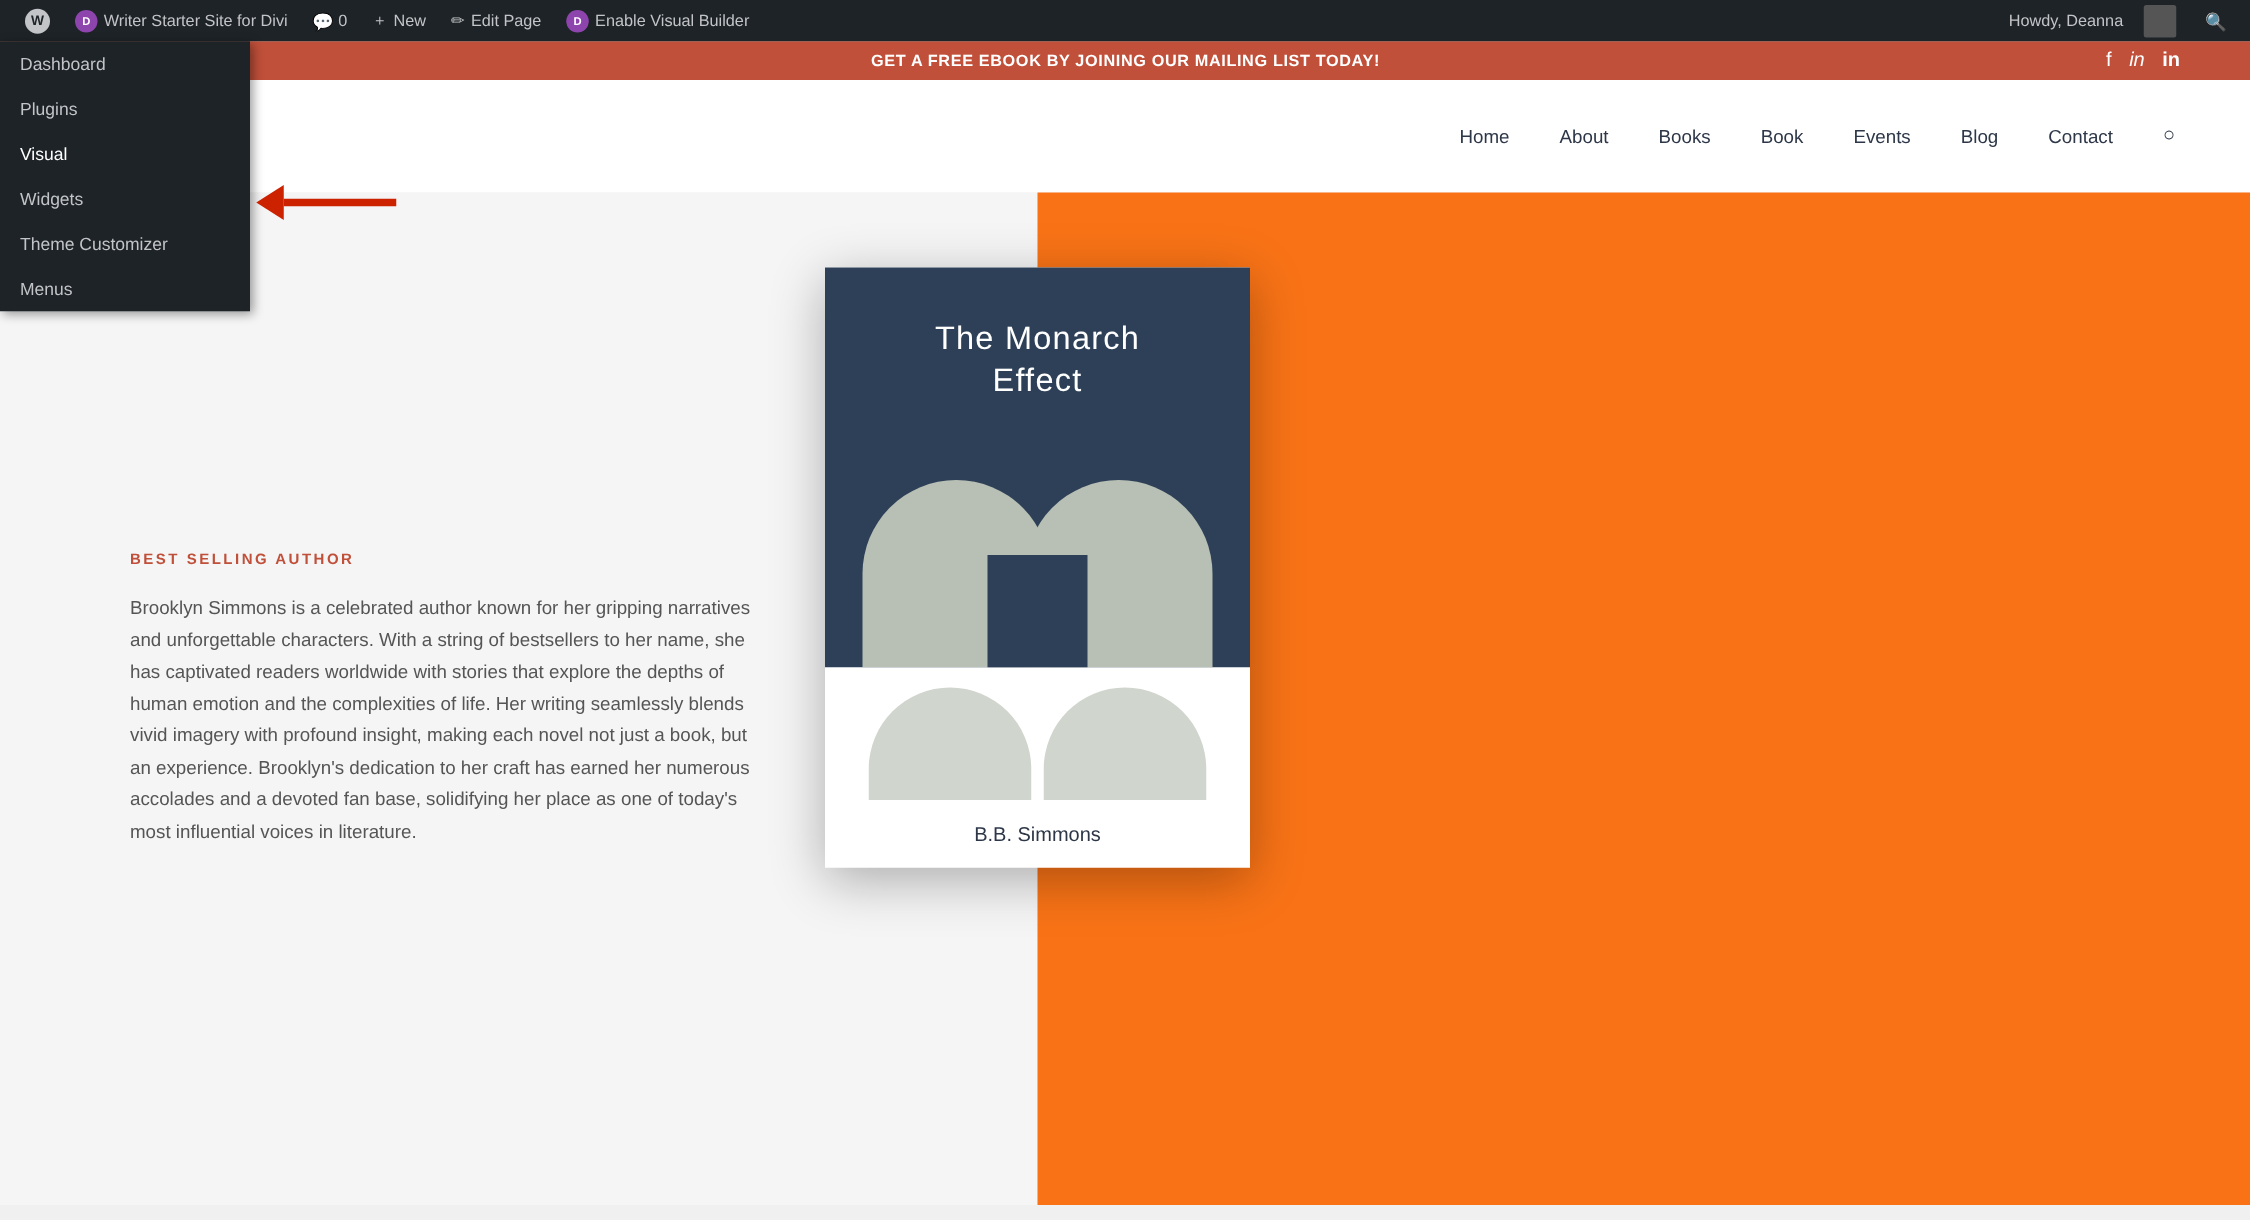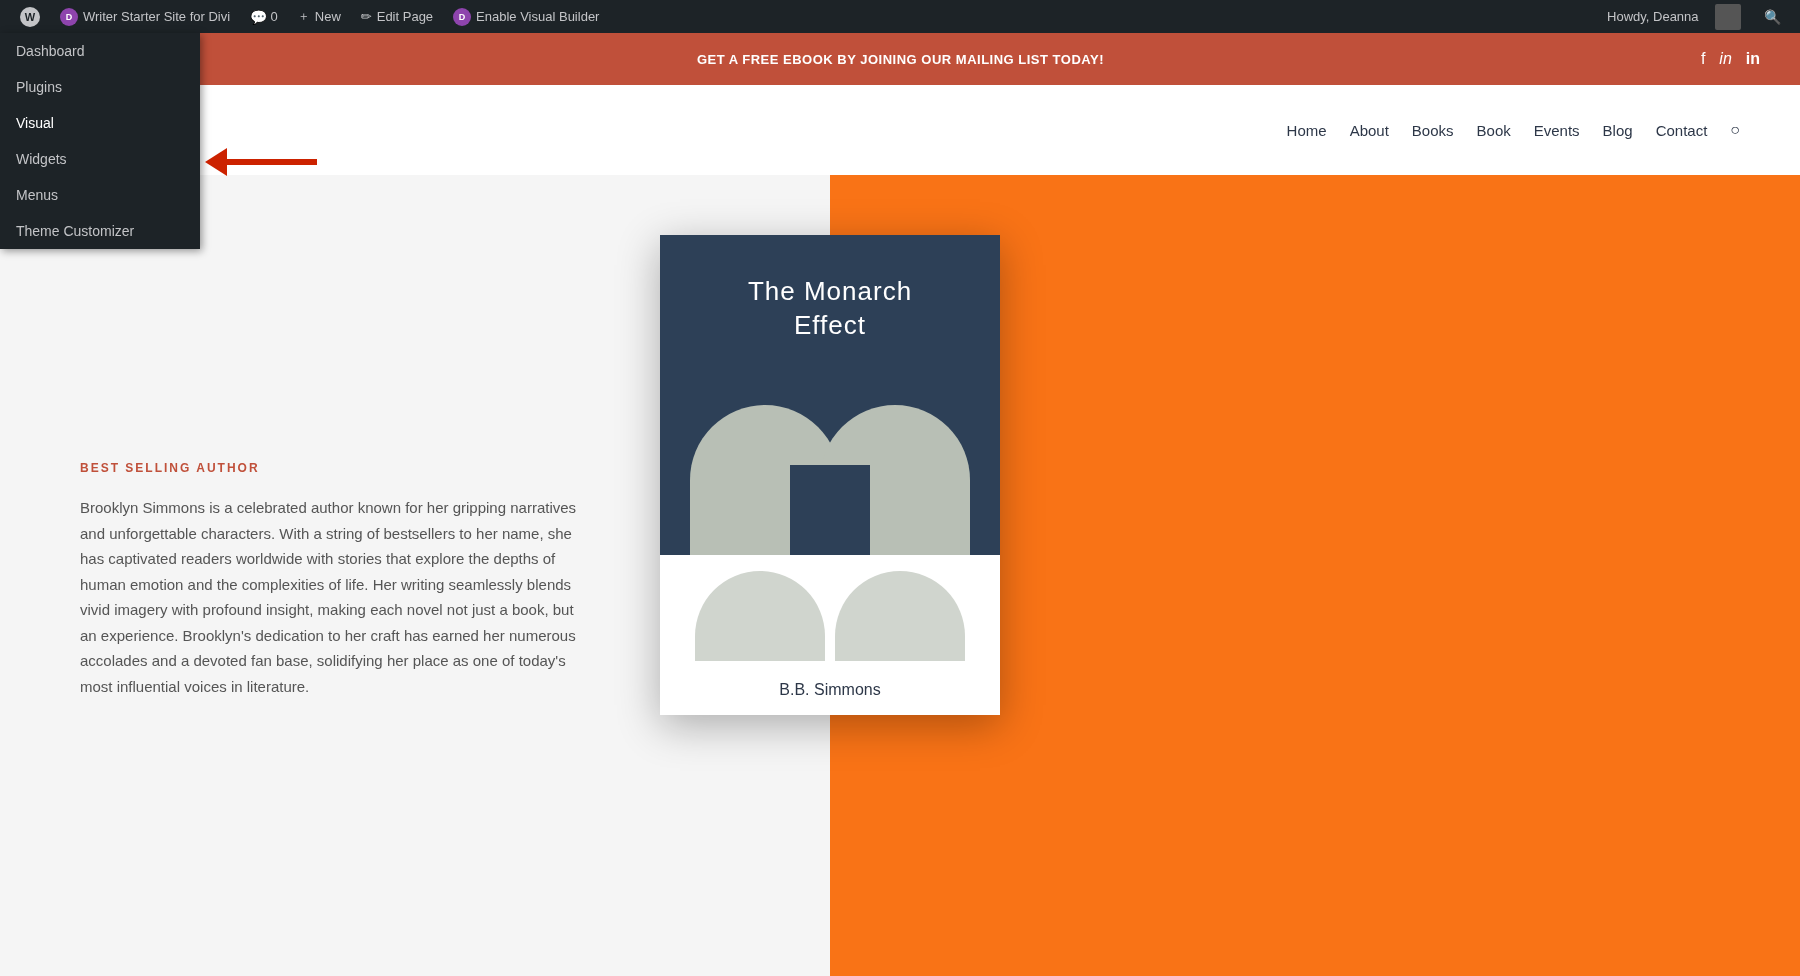--- a/index.html
+++ b/index.html
@@ -110,25 +110,25 @@
     .arrow-head {
       width: 0; height: 0;
       border-top: 14px solid transparent;
       border-bottom: 14px solid transparent;
       border-right: 22px solid #cc2200;
     }
 
     
     .top-banner {
       background: #c0503a;
-      height: 52px;
+      height: 31px;
       display: flex;
       align-items: center;
       justify-content: space-between;
-      padding: 0 40px;
+      padding: 0 56px;
     }
     .banner-text {
       color: white;
       font-size: 13px;
       font-weight: 600;
       letter-spacing: 0.5px;
       flex: 1;
       text-align: center;
     }
     .social-icons {
@@ -156,40 +156,40 @@
       border: 2px solid #2d3748;
       border-radius: 50%;
       display: flex; align-items: center; justify-content: center;
       color: #2d3748;
       font-size: 28px;
       font-weight: 300;
     }
     .site-nav {
       display: flex;
       align-items: center;
-      gap: 23px;
+      gap: 40px;
     }
     .nav-item {
       color: #2d3748;
       font-size: 15px;
       cursor: pointer;
       text-decoration: none;
     }
     .nav-search { font-size: 16px; color: #2d3748; cursor: pointer; }
 
     
     .hero-section {
       display: flex;
       min-height: 810px;
       position: relative;
     }
     .hero-left {
       background: #f5f5f5;
       flex: 1;
-      padding: 60px 80px;
+      padding: 60px 104px;
       display: flex;
       flex-direction: column;
       justify-content: center;
       max-width: 830px;
     }
     .hero-right {
       background: #f97316;
       flex: 1;
       position: relative;
       min-height: 810px;
@@ -355,22 +355,22 @@
     <div class="avatar-box"></div>
     <span class="search-icon-bar">🔍</span>
   </div>
 </div>
 
 <div class="dropdown-menu">
   <a class="dropdown-item">Dashboard</a>
   <a class="dropdown-item">Plugins</a>
   <a class="dropdown-item highlighted">Visual</a>
   <a class="dropdown-item">Widgets</a>
+  <a class="dropdown-item">Theme Customizer</a>
   <a class="dropdown-item">Menus</a>
-  <a class="dropdown-item">Theme Customizer</a>
 </div>
 
 <div class="red-arrow">
   <div class="arrow-head"></div>
   <div class="arrow-line"></div>
 </div>
 
 <div class="top-banner">
   <div style="width:60px;"></div>
   <span class="banner-text">GET A FREE EBOOK BY JOINING OUR MAILING LIST TODAY!</span>

